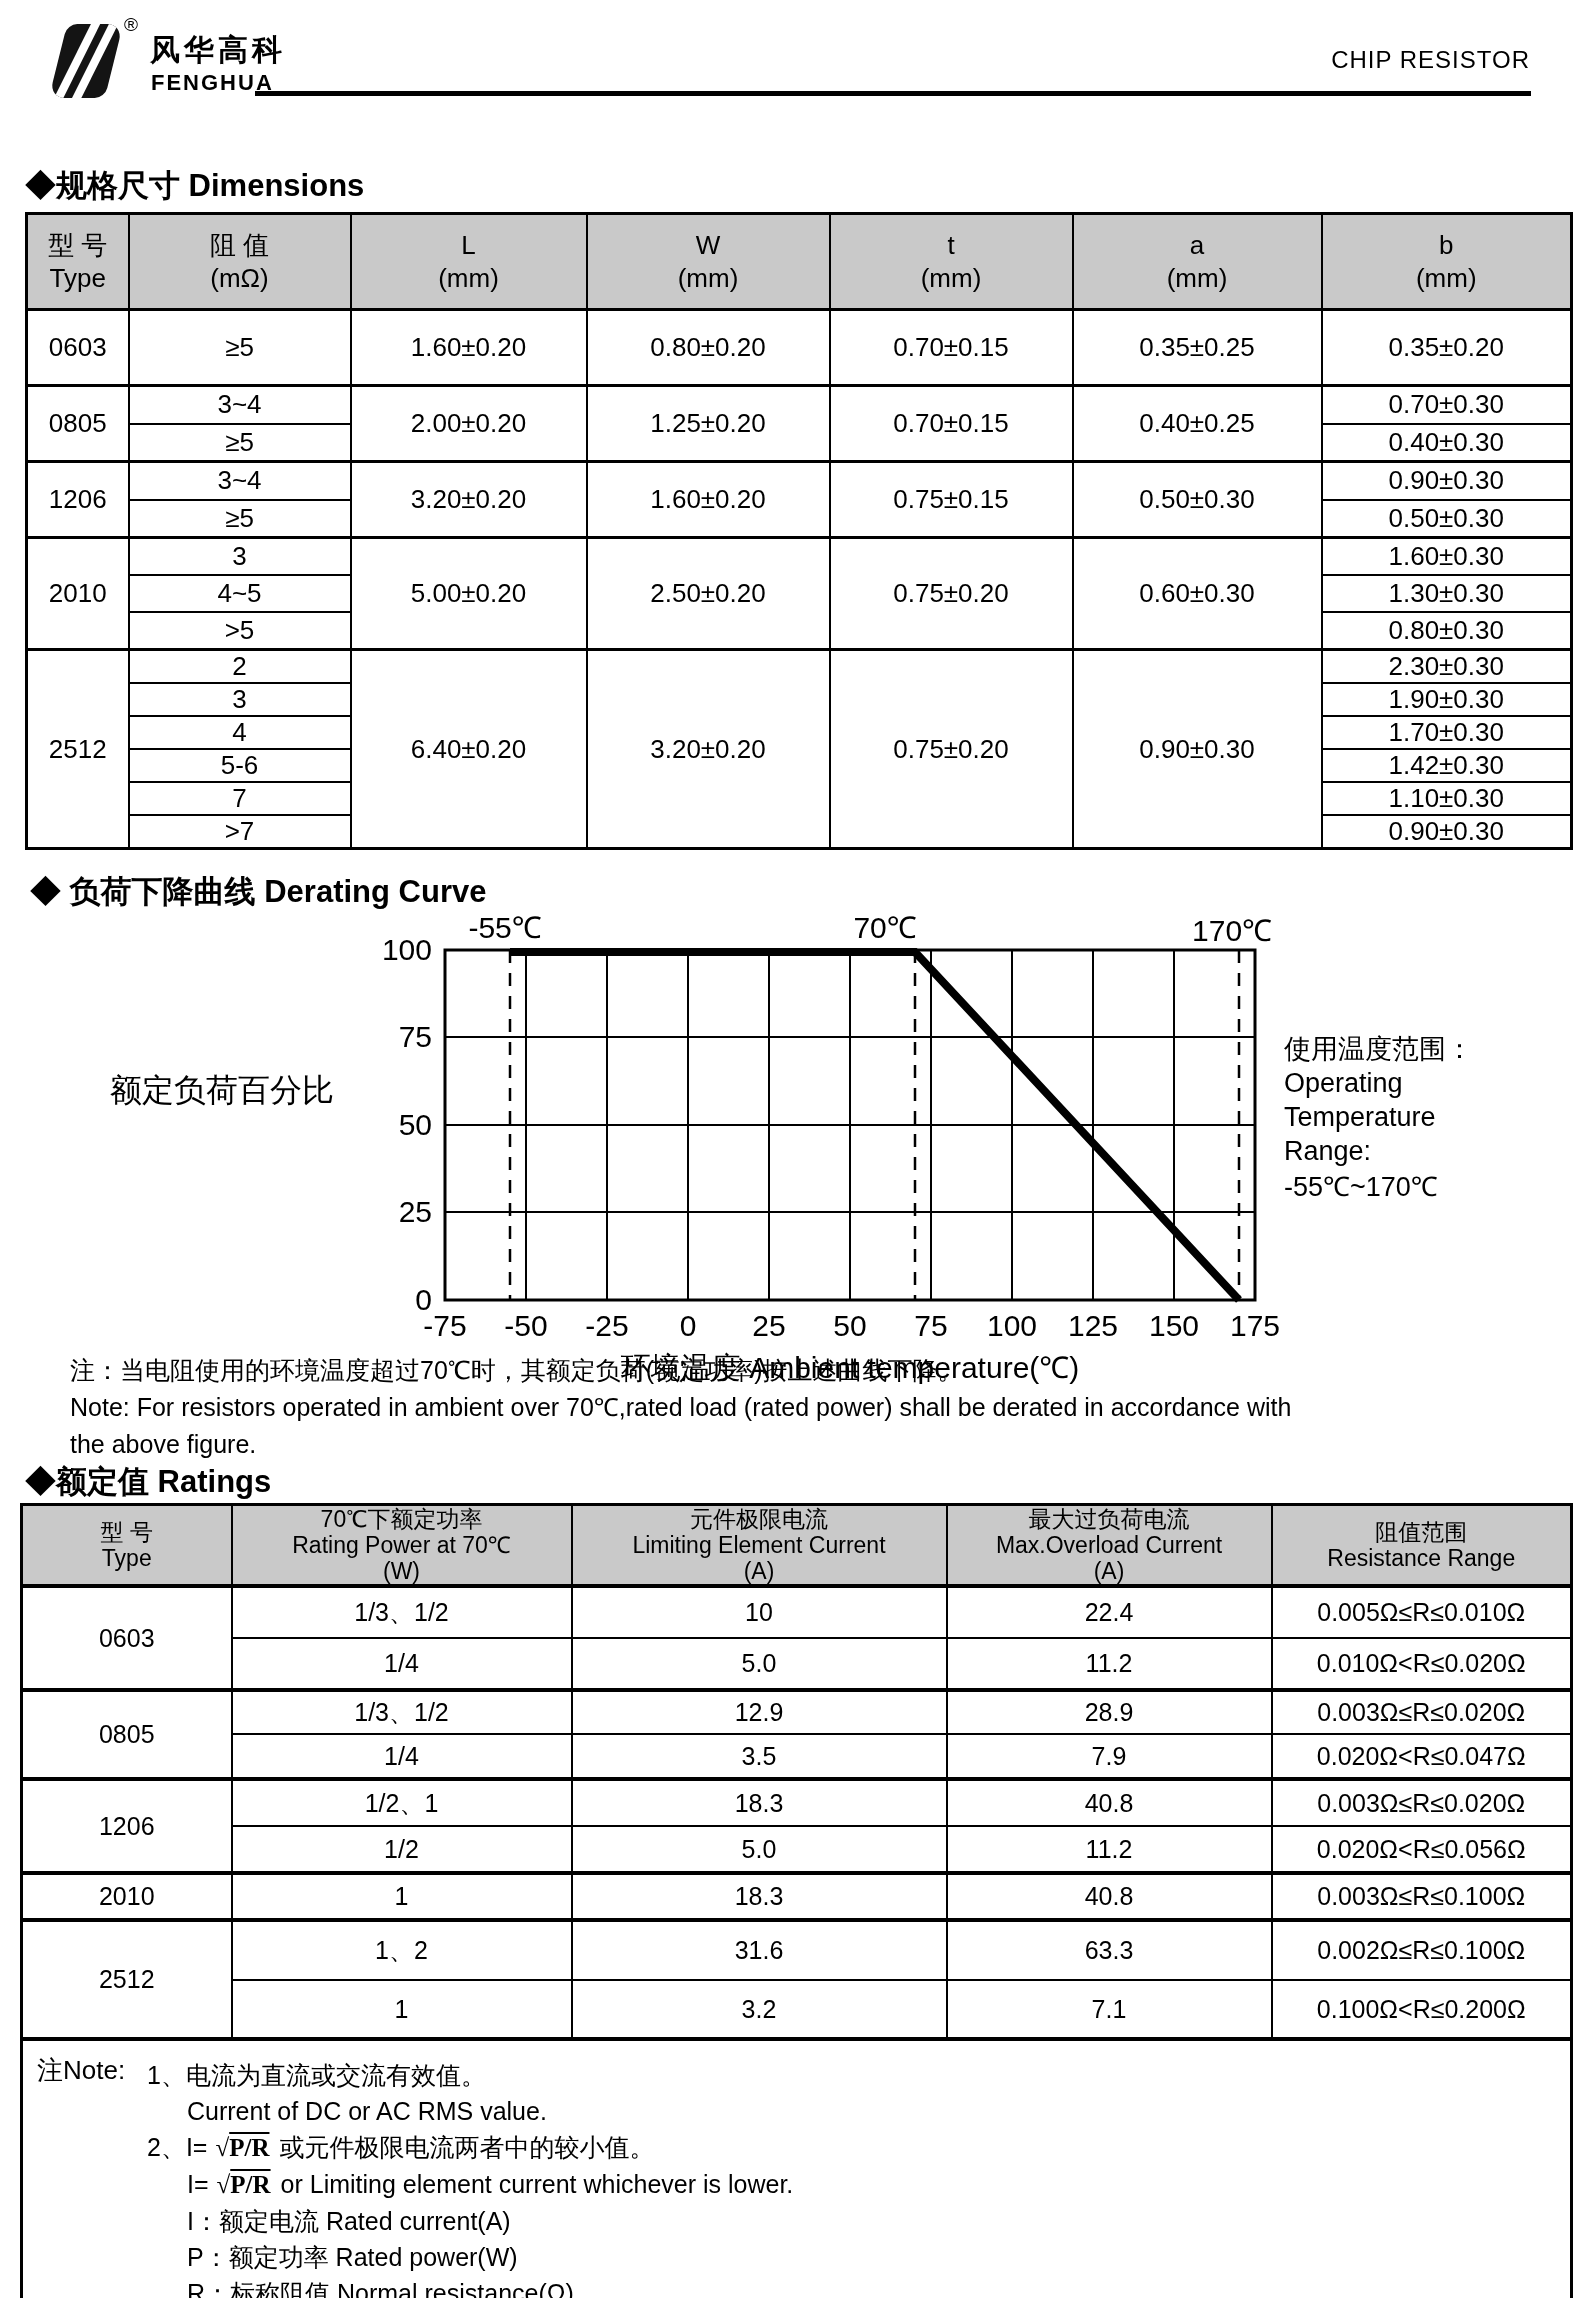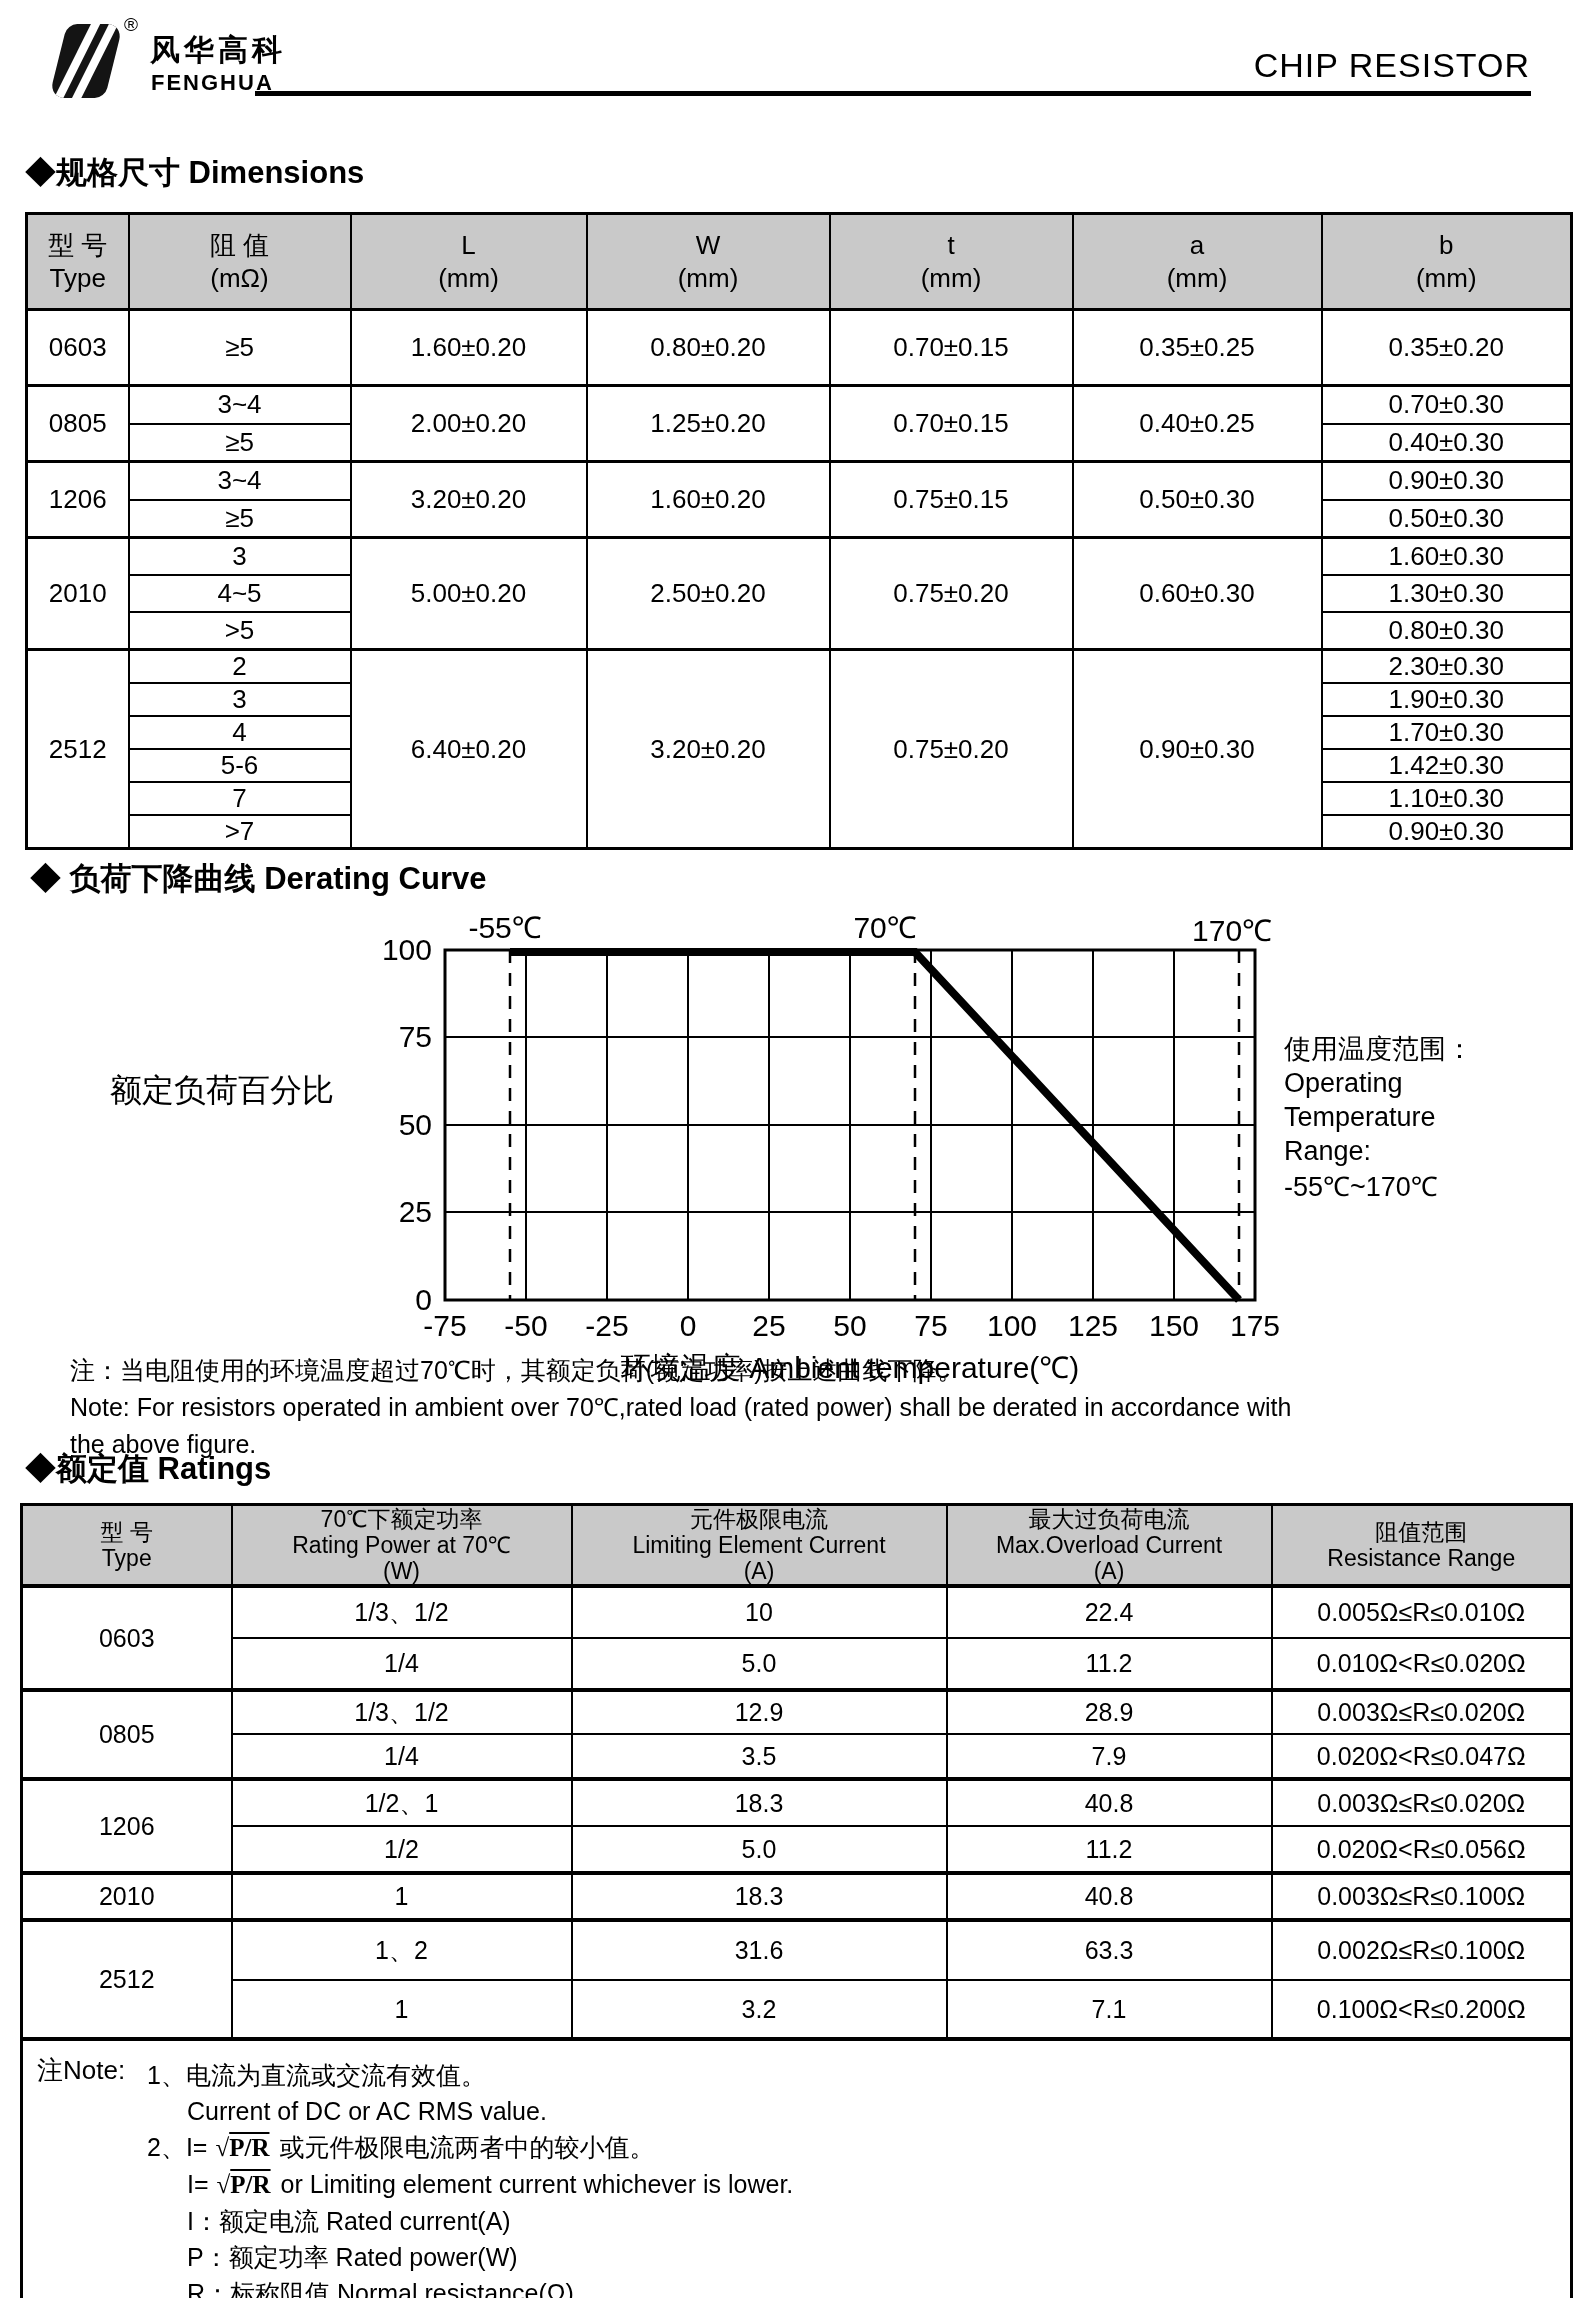--- a/index.html
+++ b/index.html
@@ -7,24 +7,24 @@
         font-family:"Liberation Sans",sans-serif;color:#000;}
   
   .logo{position:absolute;left:58px;top:14px;height:86px;}
   .logo-mark{position:absolute;left:0;top:10px;width:56px;height:74px;background:#141414;
      border-radius:10px 16px 10px 16px;transform:skewX(-14deg);overflow:hidden;}
   .logo-mark:before{content:"";position:absolute;left:14px;top:-8px;width:9px;height:95px;background:#fff;transform:rotate(14deg);}
   .logo-mark:after{content:"";position:absolute;left:32px;top:-8px;width:9px;height:95px;background:#fff;transform:rotate(14deg);}
   .logo-reg{position:absolute;left:66px;top:0;font-size:19px;}
   .brand-cn{position:absolute;left:92px;top:16px;font-size:30px;font-weight:700;letter-spacing:4px;white-space:nowrap;}
   .brand-en{position:absolute;left:93px;top:56px;font-size:22px;font-weight:700;letter-spacing:2px;white-space:nowrap;}
-  .doc-title{position:absolute;right:56px;top:46px;font-size:34px;letter-spacing:1px;text-align:right;}
+  .doc-title{position:absolute;right:56px;top:46px;font-size:24px;letter-spacing:1px;text-align:right;}
   .header-rule{position:absolute;left:255px;top:91px;width:1276px;height:5px;background:#000;}
   
-  .sec-title{position:absolute;font-size:31px;font-weight:700;white-space:nowrap;}
+  .sec-title{position:absolute;font-size:31px;font-weight:700;white-space:nowrap;margin-top:13px;}
   
   table{border-collapse:collapse;table-layout:fixed;position:absolute;background:#fff;}
   td{border:2px solid #000;text-align:center;vertical-align:middle;padding:0;font-size:26px;overflow:hidden;}
   .dims{left:25px;top:212px;width:1545px;border:3px solid #000;}
   .dims thead td{background:#c9c9c9;border-bottom:3px solid #000;}
   .dims tr.grp td{border-top:3px solid #000;}
   .hdr2 div{line-height:33px;}
   .rt{left:20px;top:1503px;width:1550px;border:3px solid #000;}
   .rt thead td{background:#c9c9c9;border-bottom:4px solid #000;font-size:23px;}
   .rt thead td div{line-height:26px;}

